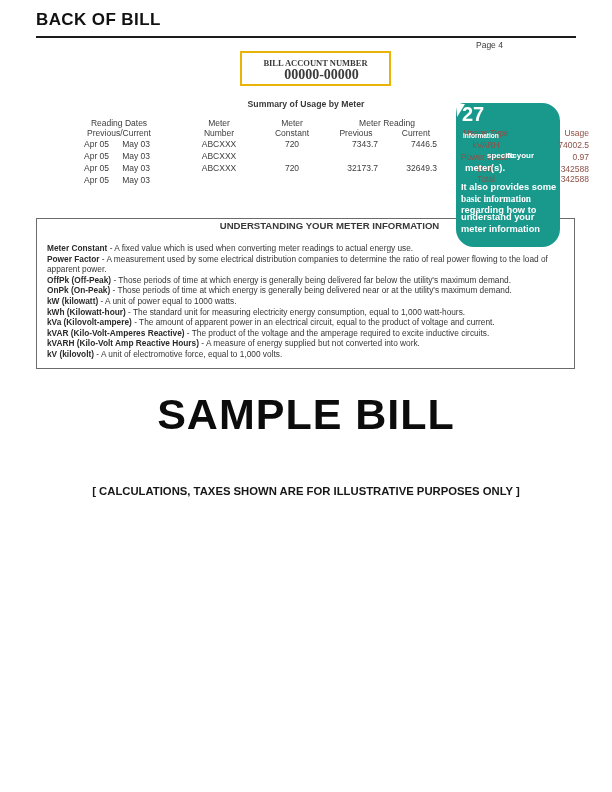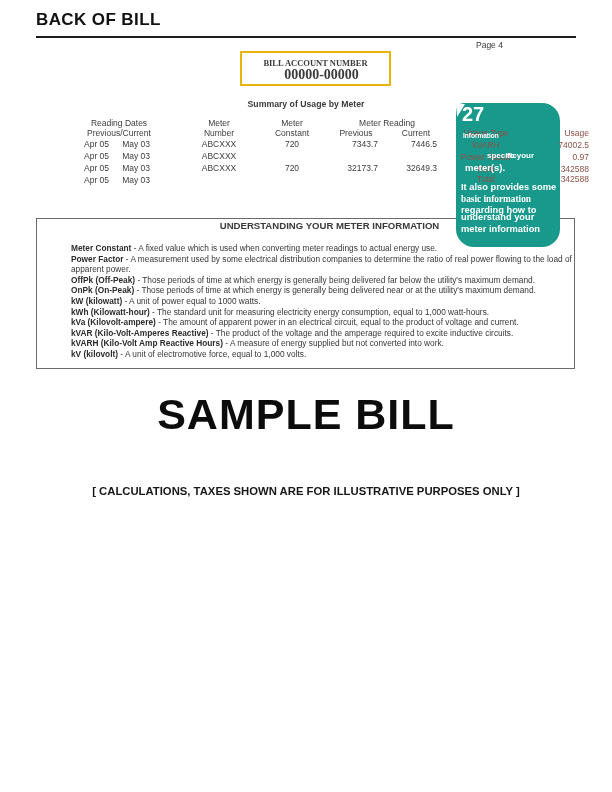--- a/index.html
+++ b/index.html
@@ -49,21 +49,21 @@
   .co-f4{left:465px;top:162px;font-size:9.5px;}
   .co-l1{left:461px;top:182px;font-size:9.3px;}
   .co-l2{left:461px;top:194px;font-size:9.3px;font-family:Liberation Serif, serif;}
   .co-l3{left:461px;top:205px;font-size:9.3px;}
   .co-l4{left:461px;top:212px;font-size:9.3px;}
   .co-l5{left:461px;top:224px;font-size:9.3px;}
 
   
   .info-box{left:36px;top:218px;width:539px;height:151px;border:1.5px solid #6b6b6b;box-sizing:border-box;z-index:1;}
   .info-title{left:36px;top:220px;width:587px;text-align:center;font-size:9.6px;font-weight:bold;color:#3a3a3a;z-index:1;}
-  .definitions{left:47px;top:243px;width:524px;font-size:8.3px;line-height:10.6px;color:#363636;z-index:1;margin-left:24px;}
+  .definitions{left:47px;top:243px;width:524px;font-size:8.3px;line-height:10.6px;color:#363636;z-index:1;}
   .definitions b{color:#2b2b2b;}
 
   
   .watermark{left:0;top:390px;width:612px;text-align:center;font-size:43px;font-weight:bold;
              color:#0c0c0c;letter-spacing:1px;}
   .disclaimer{left:0;top:485px;width:612px;text-align:center;font-size:11.3px;font-weight:bold;color:#171717;}
 </style>
 </head>
 <body>
 

